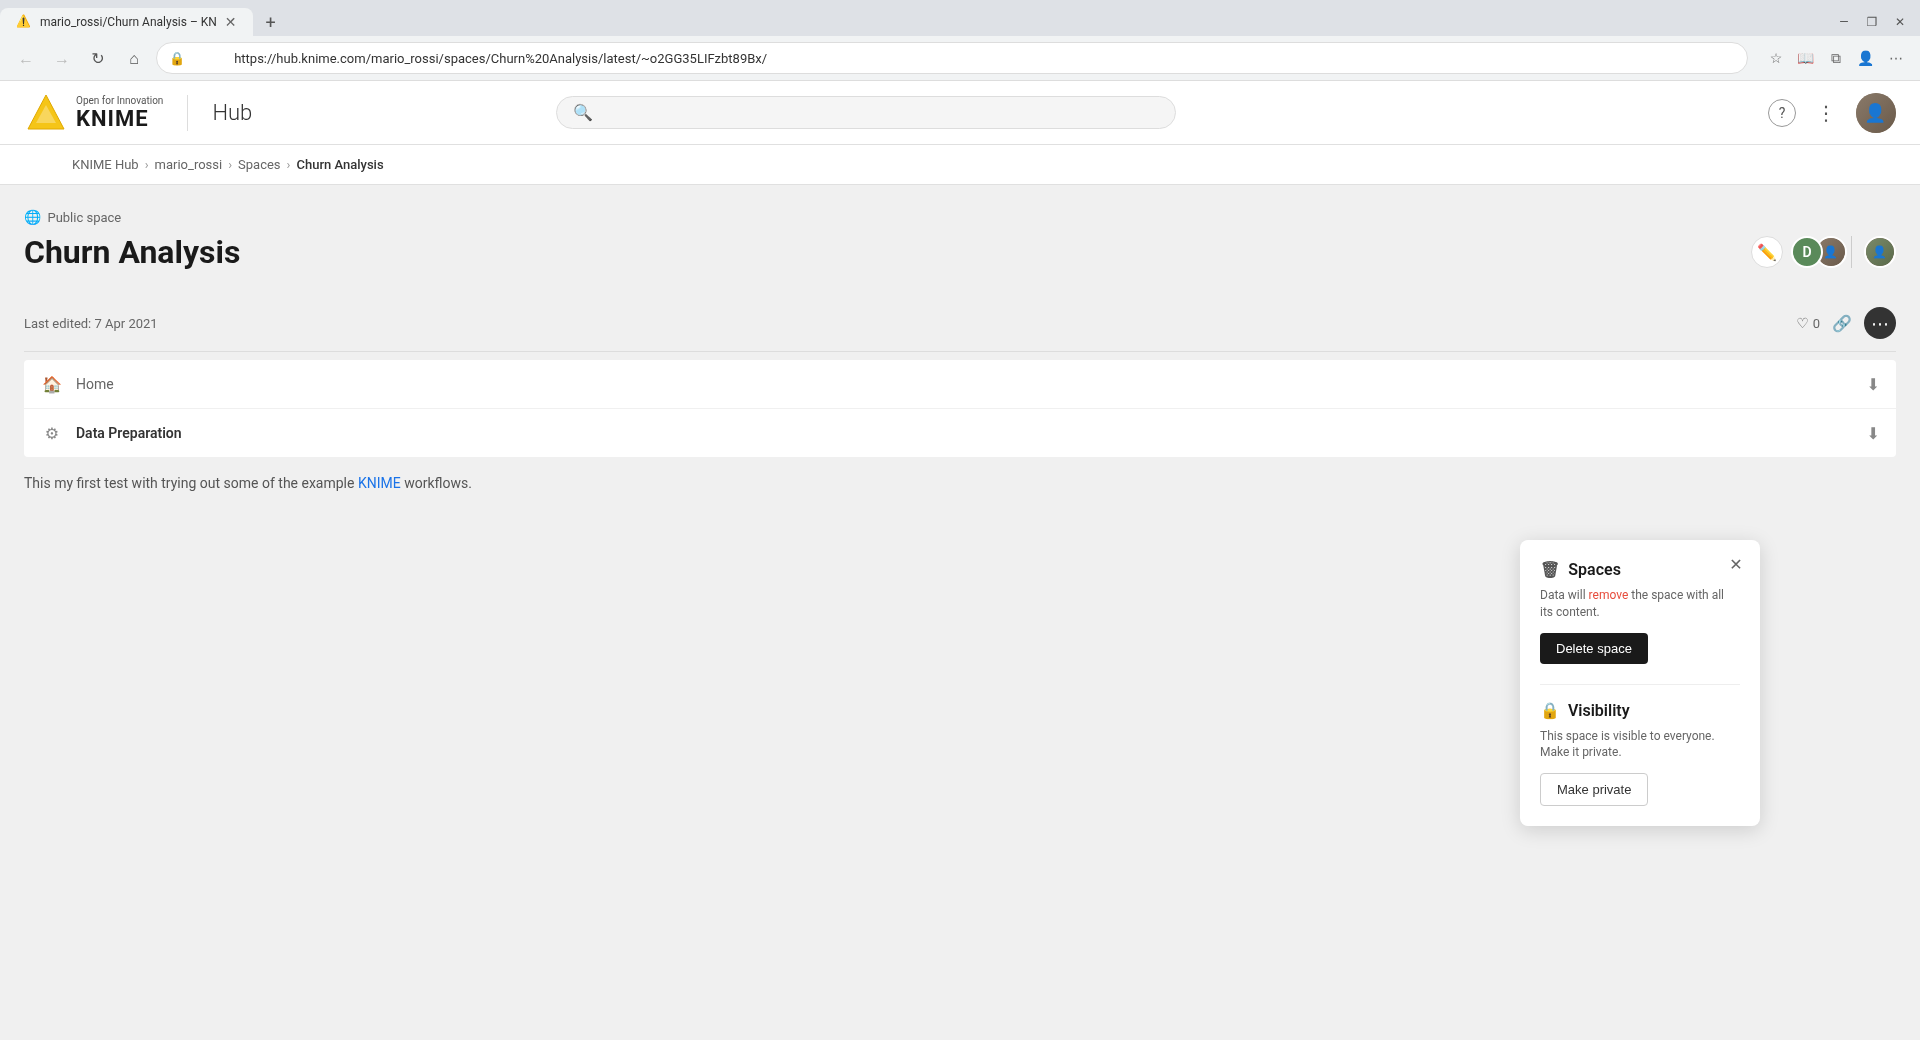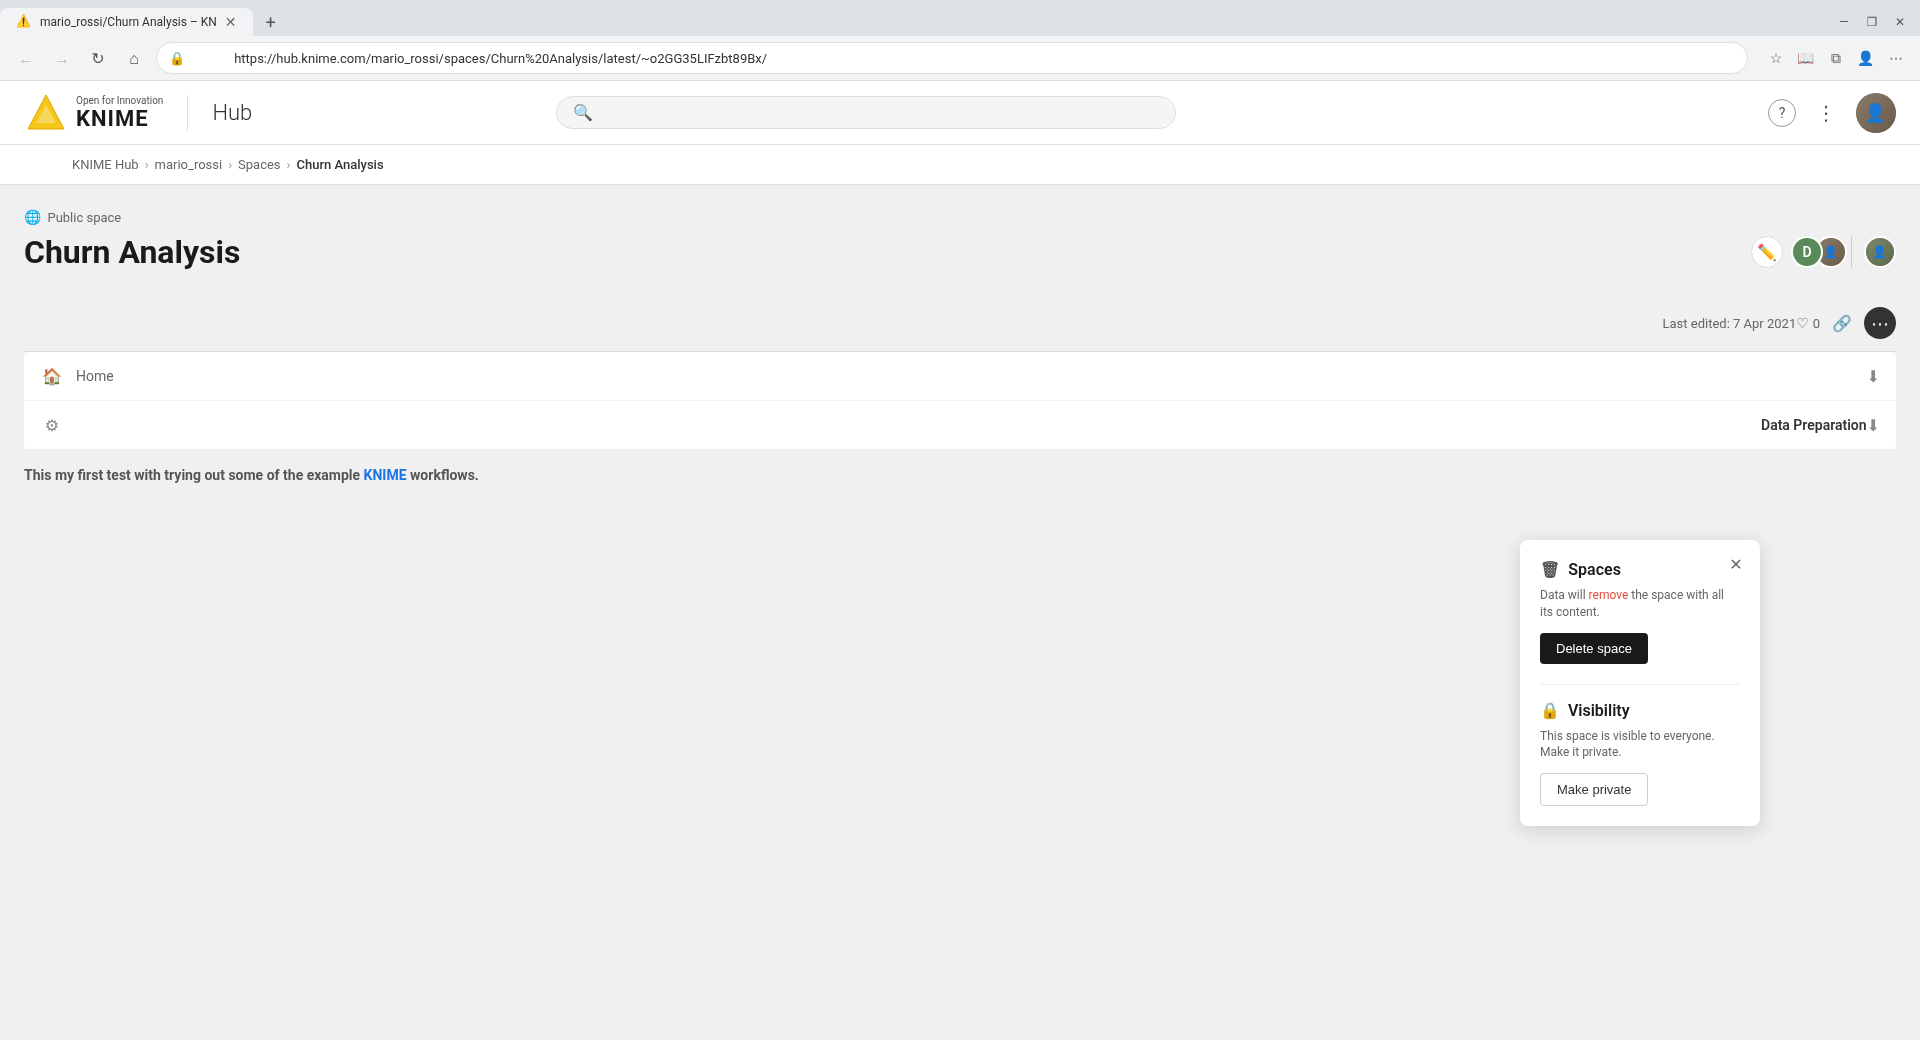--- a/index.html
+++ b/index.html
@@ -53,40 +53,40 @@
     .globe-icon { font-size: 14px; }
     .space-title-row { display: flex; align-items: center; justify-content: space-between; }
     .space-title { font-size: 32px; font-weight: 700; color: #1a1a1a; }
     .space-actions { display: flex; align-items: center; gap: 8px; }
     .action-btn { width: 32px; height: 32px; border-radius: 50%; display: flex; align-items: center; justify-content: center; cursor: pointer; border: 1px solid #ddd; background: white; color: #555; font-size: 16px; }
     .avatar-group { display: flex; align-items: center; }
     .avatar-sm { width: 32px; height: 32px; border-radius: 50%; border: 2px solid white; overflow: hidden; cursor: pointer; }
     .avatar-sm-d { background: #5a8a5a; display: flex; align-items: center; justify-content: center; color: white; font-size: 14px; font-weight: 600; }
 
     
-    .meta-row { display: flex; align-items: center; justify-content: flex-end; padding: 12px 0; border-bottom: 1px solid #ddd; margin-bottom: 0; }
+    .meta-row { display: flex; align-items: center; justify-content: space-between; padding: 12px 0; border-bottom: 1px solid #ddd; margin-bottom: 8px; }
     .last-edited { font-size: 13px; color: #666; }
     .meta-actions { display: flex; align-items: center; gap: 12px; }
     .like-btn { display: flex; align-items: center; gap: 4px; color: #666; font-size: 14px; cursor: pointer; }
     .like-count { font-size: 13px; }
     .link-icon { font-size: 16px; color: #666; cursor: pointer; }
     .more-dots-btn { width: 32px; height: 32px; border-radius: 50%; background: #333; display: flex; align-items: center; justify-content: center; cursor: pointer; color: white; font-size: 18px; }
 
     
     .file-list { background: white; border-radius: 4px; overflow: hidden; margin-bottom: 16px; }
     .file-row { display: flex; align-items: center; padding: 12px 16px; border-bottom: 1px solid #f0f0f0; cursor: pointer; }
     .file-row:last-child { border-bottom: none; }
     .file-icon { width: 24px; height: 24px; margin-right: 12px; display: flex; align-items: center; justify-content: center; color: #888; font-size: 16px; }
-    .file-name { flex: 1; font-size: 14px; color: #333; text-align: right; }
+    .file-name { flex: 1; font-size: 14px; color: #333; }
     .file-name.bold { font-weight: 600; }
     .file-home { font-size: 14px; color: #666; }
     .download-icon { color: #888; font-size: 16px; cursor: pointer; }
 
     
-    .description { font-size: 14px; color: #555; line-height: 1.5; margin-top: 16px; font-weight: bold; }
+    .description { font-size: 14px; color: #555; line-height: 1.5; margin-top: 16px; }
     .description a { color: #1a73e8; text-decoration: none; }
 
     
     .dropdown-panel { position: absolute; right: 160px; top: 355px; background: white; border-radius: 8px; box-shadow: 0 4px 20px rgba(0,0,0,0.15); padding: 20px; width: 240px; z-index: 100; }
     .panel-close { position: absolute; top: 12px; right: 12px; cursor: pointer; font-size: 16px; color: #666; width: 24px; height: 24px; display: flex; align-items: center; justify-content: center; }
     .panel-section { margin-bottom: 20px; }
     .panel-section:last-child { margin-bottom: 0; }
     .panel-section-title { display: flex; align-items: center; gap: 8px; font-size: 16px; font-weight: 600; margin-bottom: 8px; color: #1a1a1a; }
     .panel-icon { font-size: 16px; color: #555; }
     .panel-desc { font-size: 12px; color: #666; margin-bottom: 12px; line-height: 1.4; }

